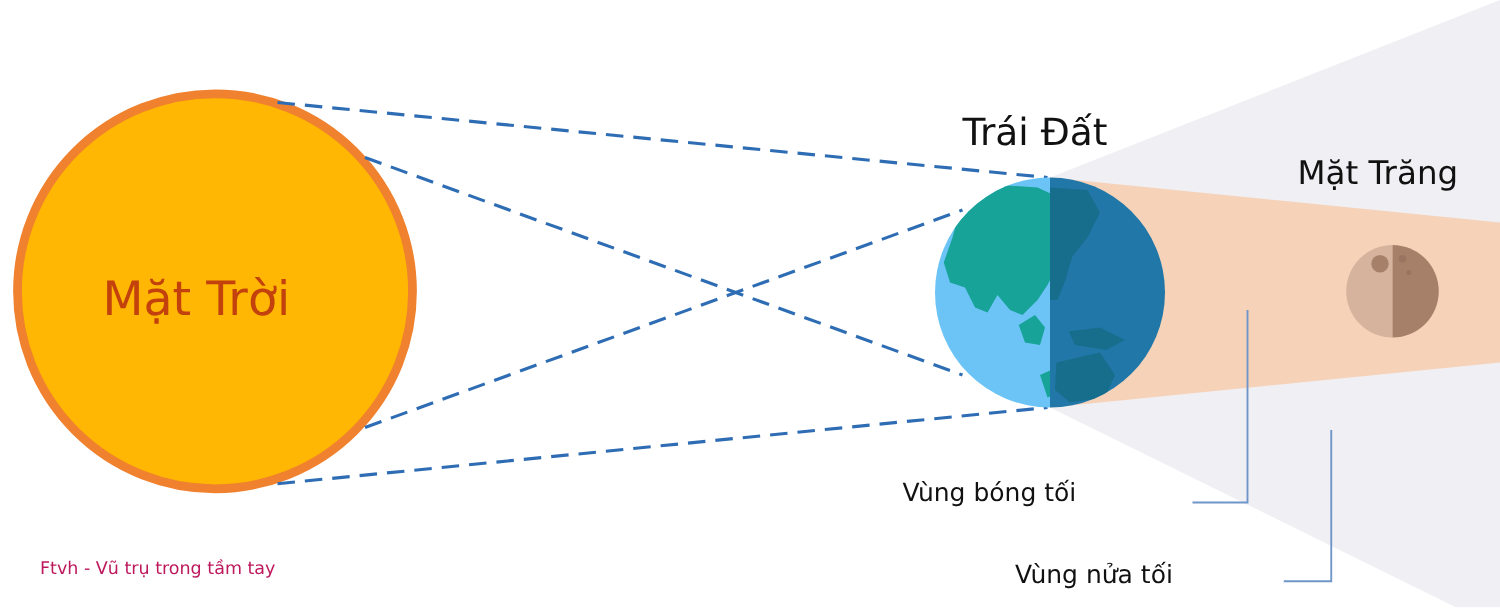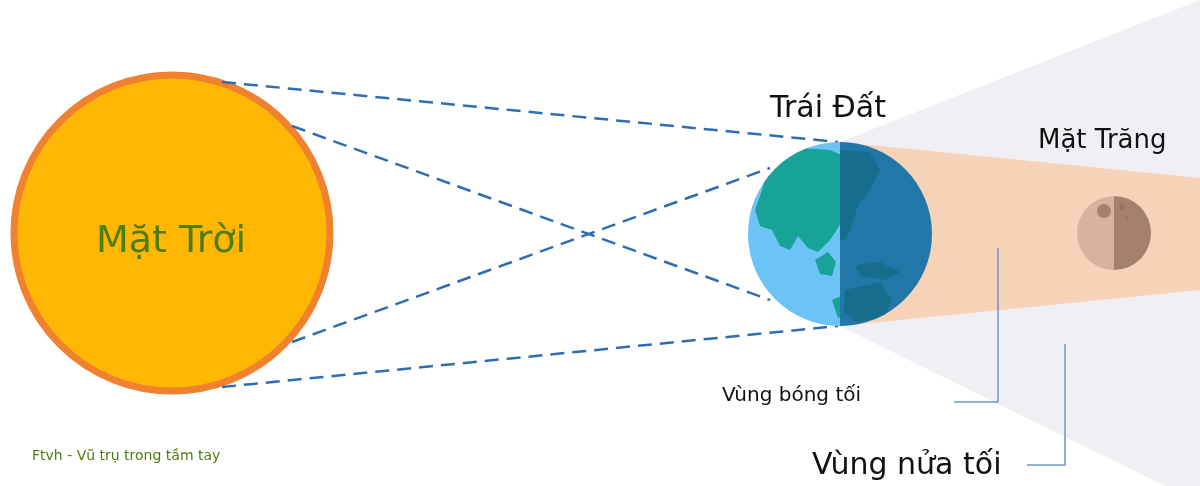--- a/index.html
+++ b/index.html
@@ -22,52 +22,52 @@
       width: 1200px;
       height: 486px;
     }
     .label {
       position: absolute;
       color: #111111;
       white-space: nowrap;
       line-height: 1;
     }
     .sun-label {
-      color: #4d7c0f;
+      color: #c2410c;
       font-size: 38px;
-      left: 96px;
+      left: 82px;
       top: 220px;
     }
     .earth-label {
       font-size: 30px;
       left: 770px;
       top: 92px;
     }
     .moon-label {
       font-size: 26px;
       left: 1026px;
       top: 126px;
       margin-left: 12px;
     }
     .umbra-label {
       font-size: 20px;
       left: 722px;
       top: 384px;
     }
     .penumbra-label {
-      font-size: 30px;
+      font-size: 20px;
       left: 812px;
       top: 449px;
     }
     .credit {
       position: absolute;
       left: 32px;
       top: 447px;
       font-size: 14px;
-      color: #4d7c0f;
+      color: #be185d;
       white-space: nowrap;
     }
   </style>
 </head>
 <body>
 
 <div class="canvas">
 
   <svg class="scene" viewBox="0 0 1200 486">
 

